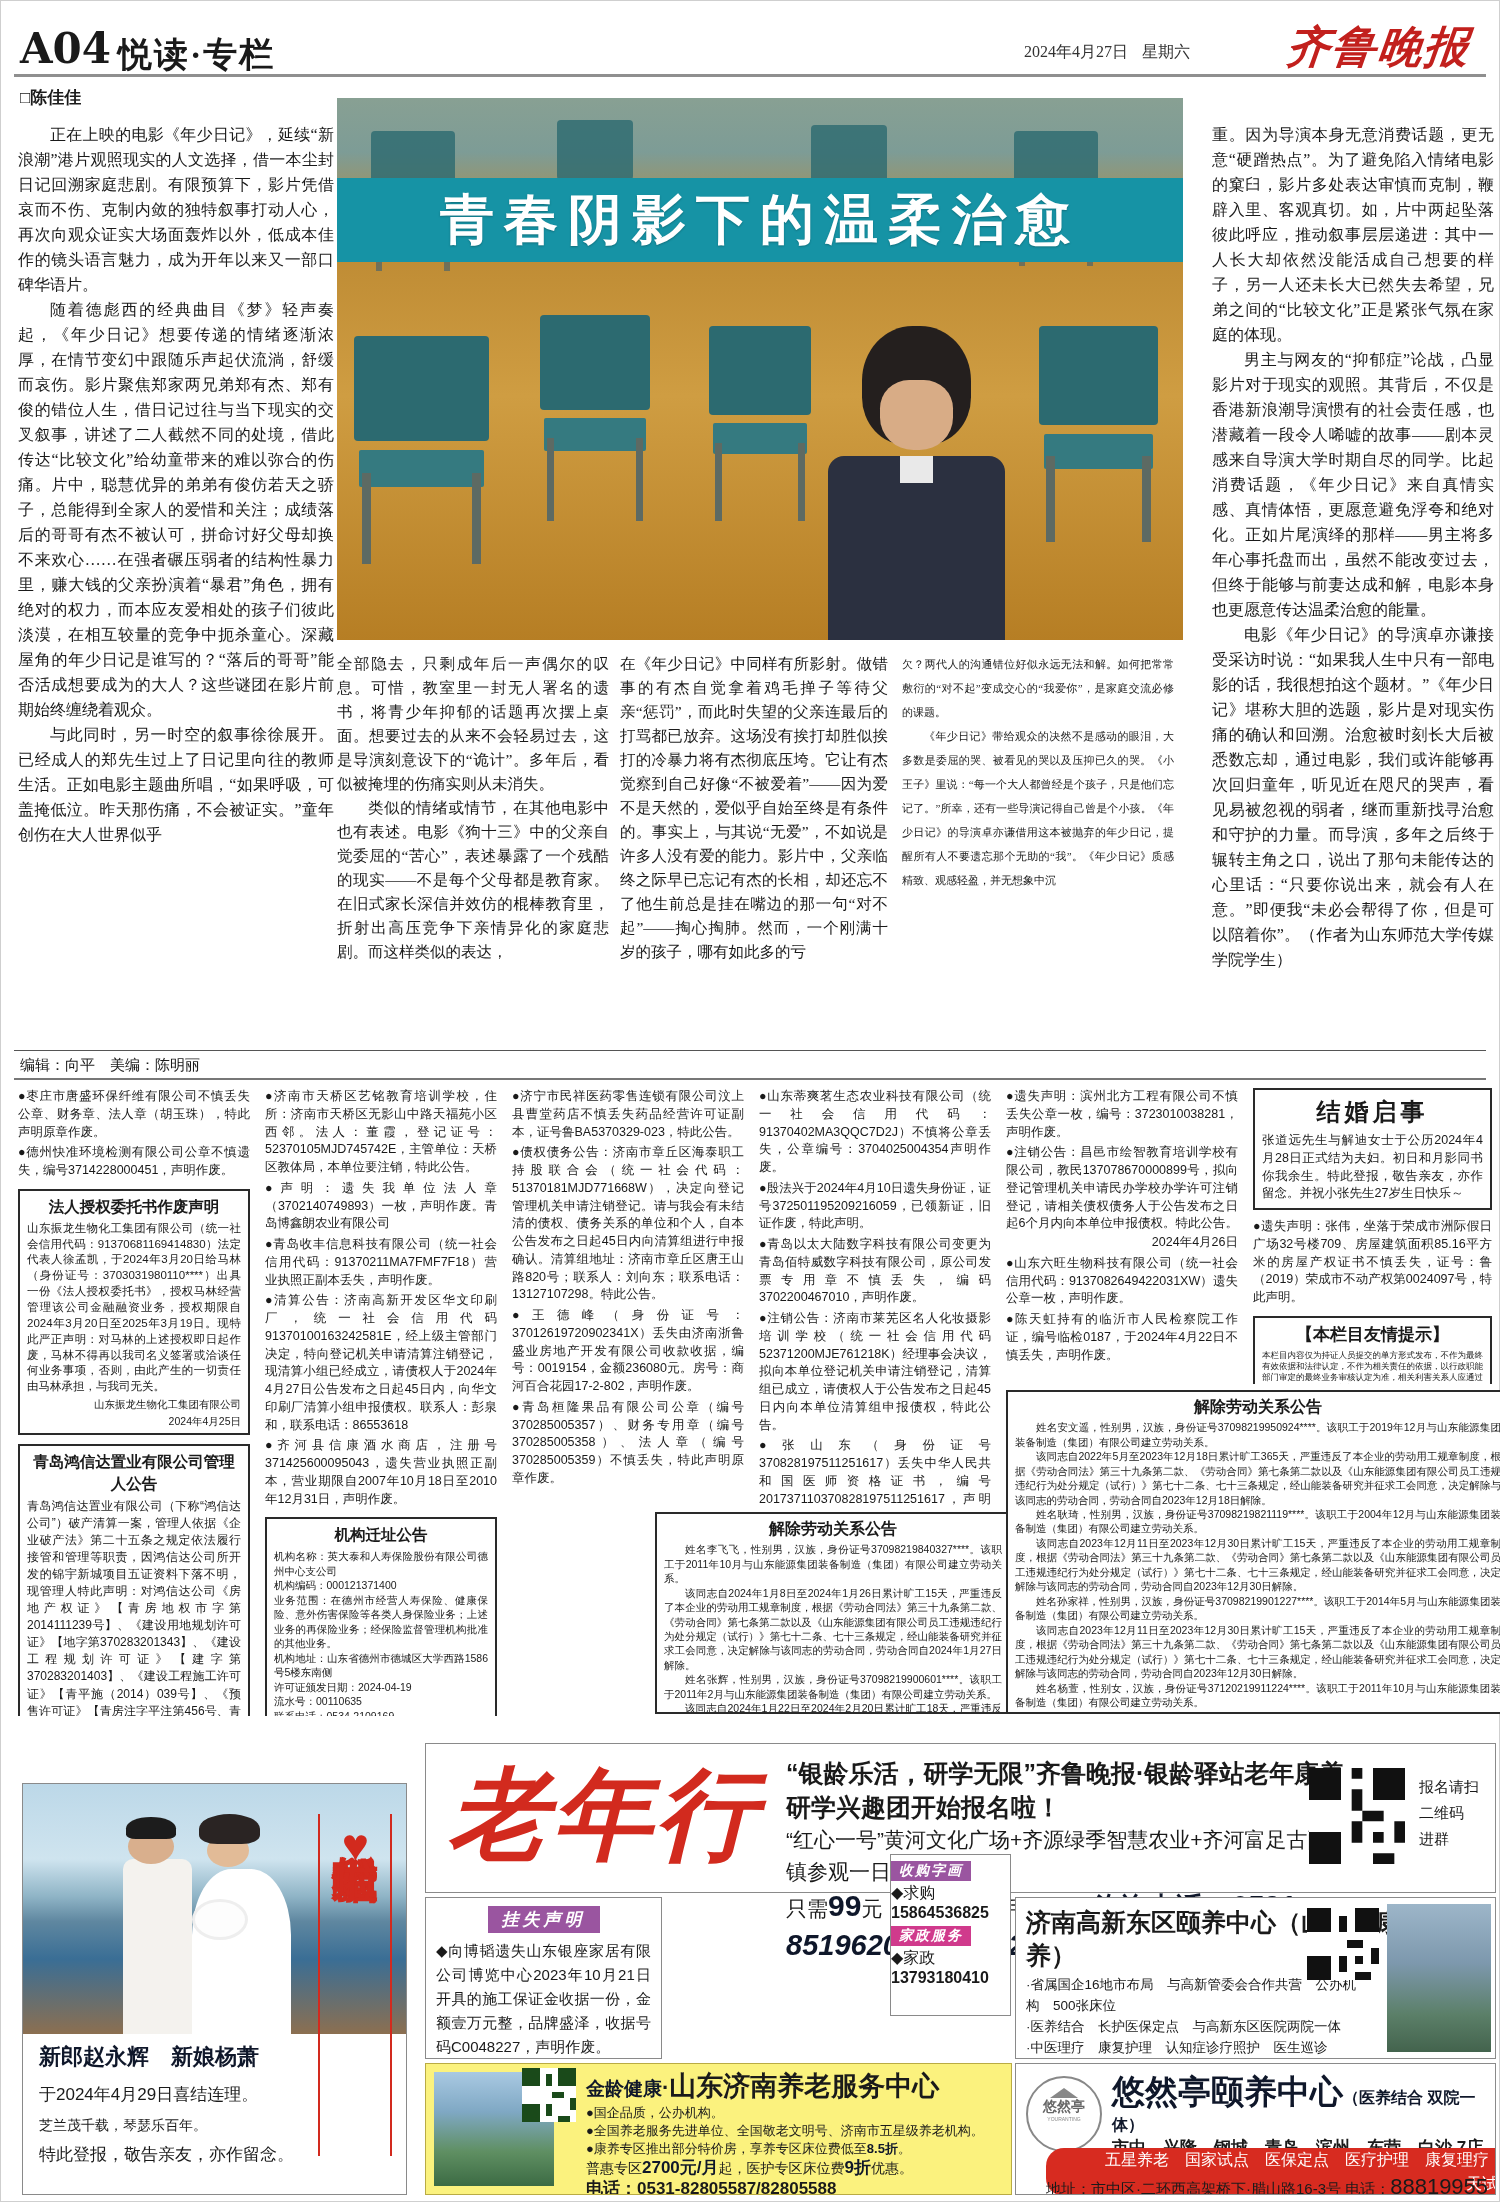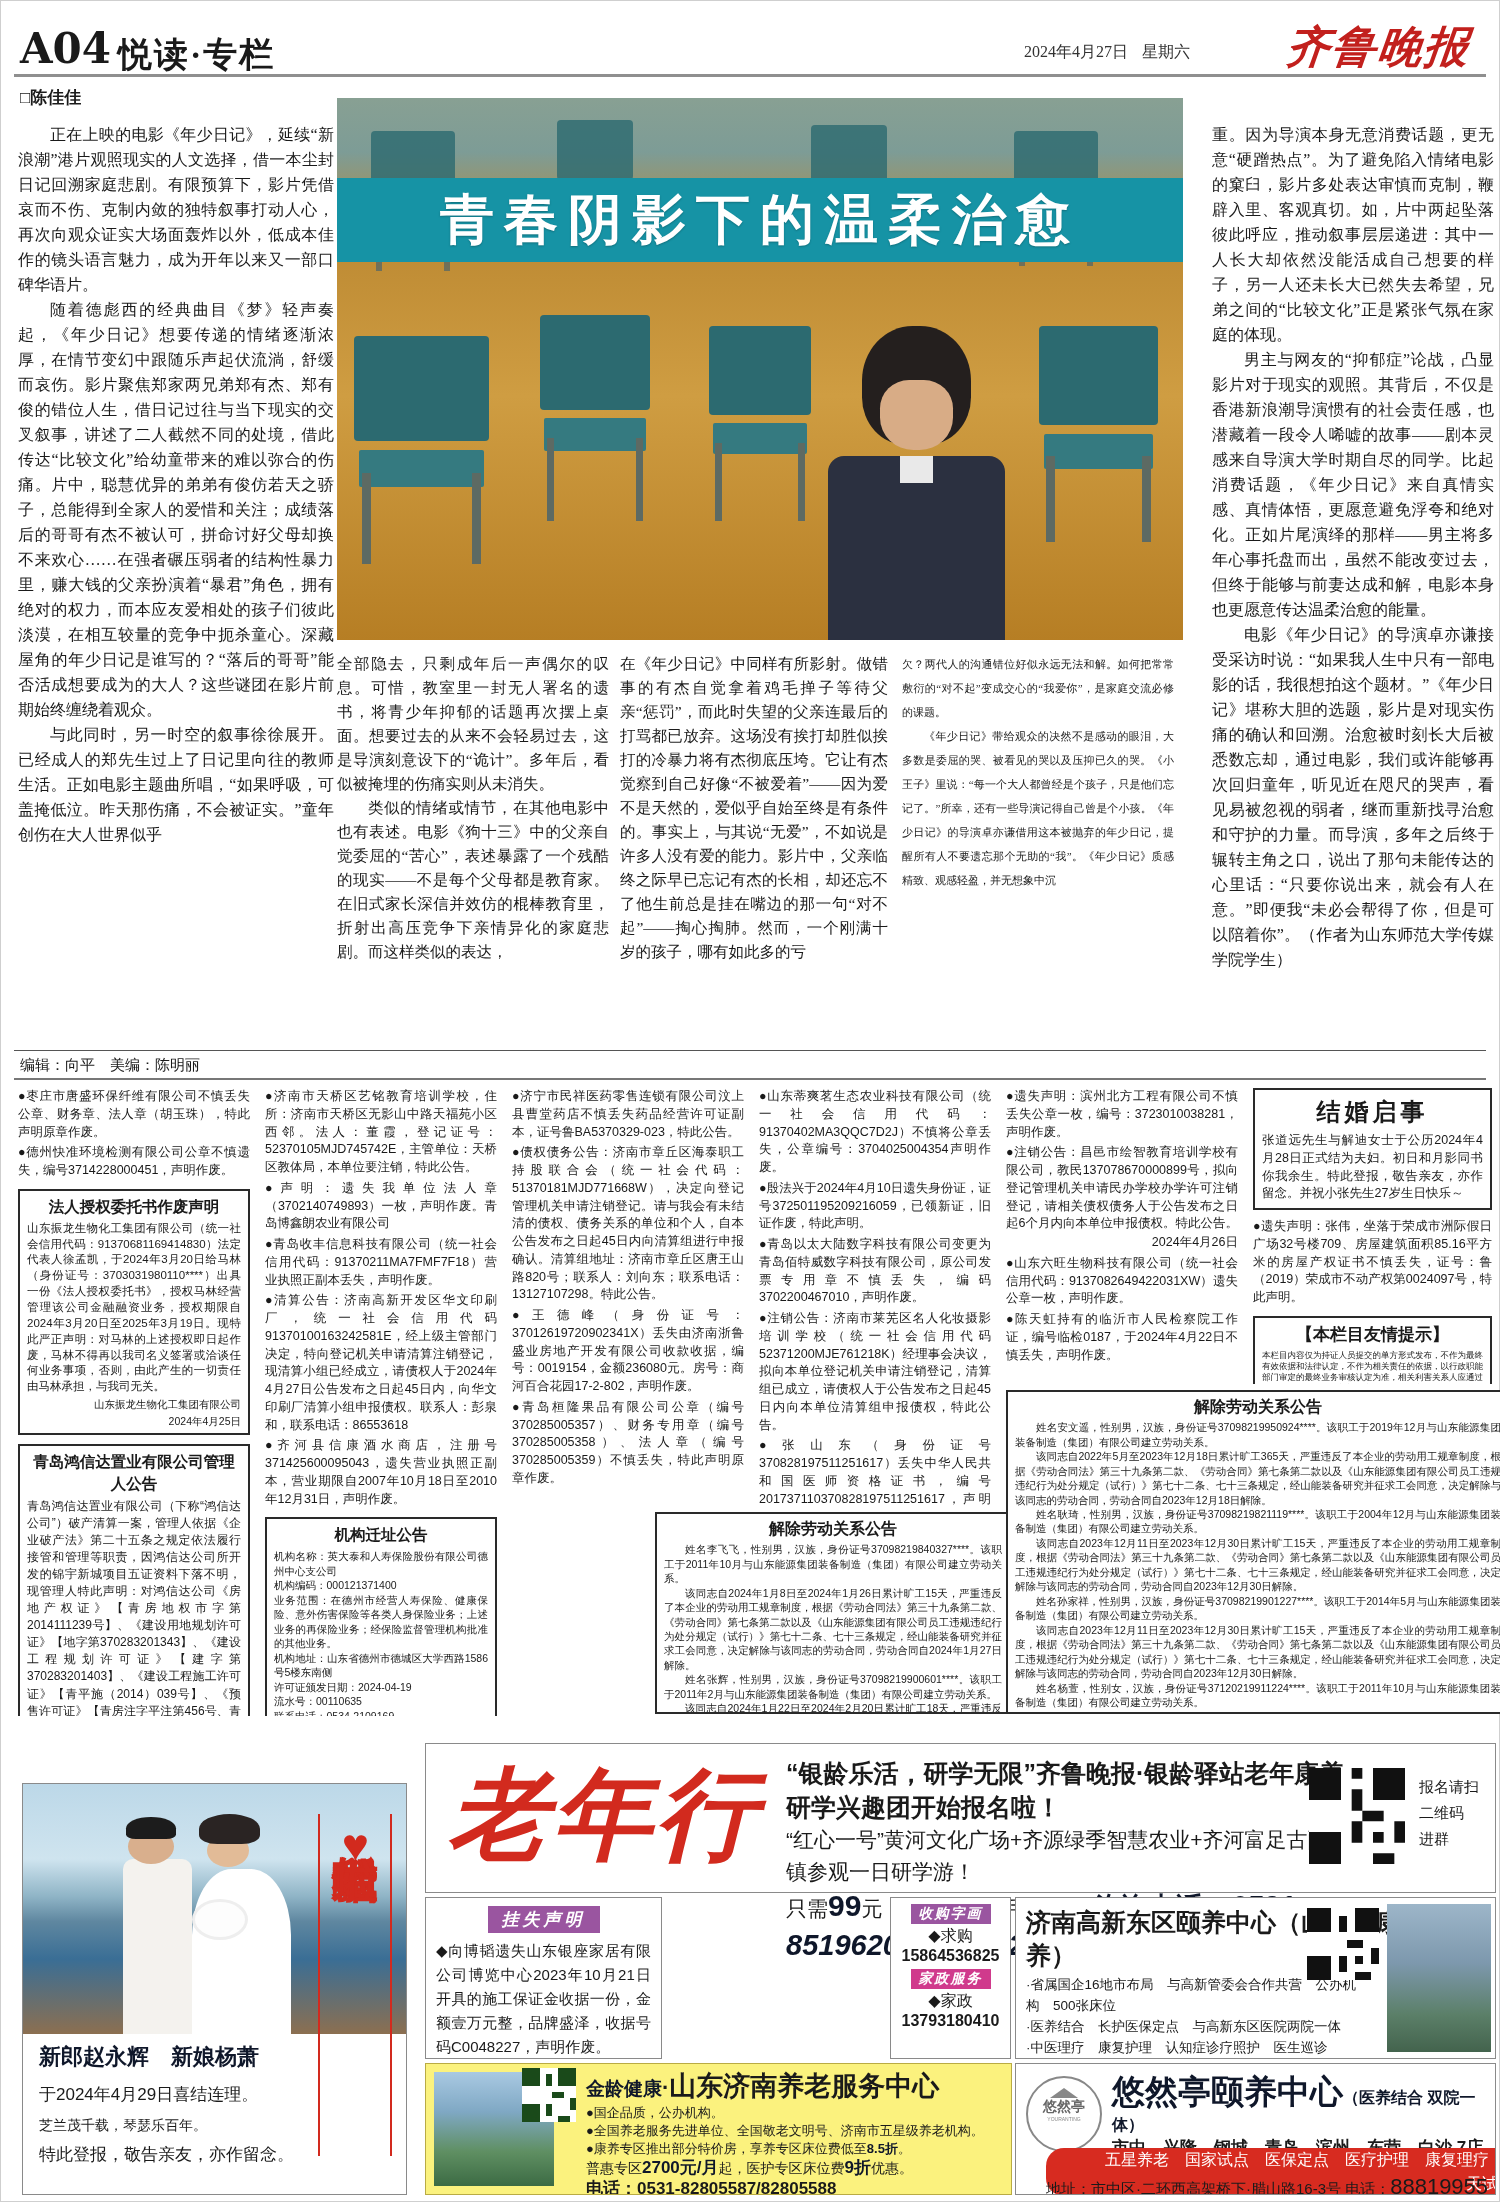--- a/index.html
+++ b/index.html
@@ -289,21 +289,21 @@
       <div>进群</div>
     </div>
   </div>
 
   <div class="abs adbox sans" style="left:425px;top:1897px;width:235px;height:160px;text-align:center;">
     <div class="lbl purple" style="margin-top:8px;">挂失声明</div>
     <div class="jz" style="font-size:15px;line-height:24px;padding:6px 10px;text-align:justify;">◆向博韬遗失山东银座家居有限公司博览中心2023年10月21日开具的施工保证金收据一份，金额壹万元整，品牌盛泽，收据号码C0048227，声明作废。</div>
   </div>
 
 
-  <div class="abs adbox sans" style="left:890px;top:1897px;width:119px;height:160px;text-align:center;">
+  <div class="abs adbox sans" style="left:890px;top:1854px;width:119px;height:160px;text-align:left;">
     <div class="lbl purple" style="margin-top:6px;font-size:14px;padding:1px 8px;letter-spacing:2px;">收购字画</div>
     <div style="font-size:16px;margin-top:2px;">◆求购</div>
     <div style="font-size:16px;font-weight:bold;">15864536825</div>
     <div class="lbl magenta" style="margin-top:4px;font-size:14px;padding:1px 8px;letter-spacing:2px;">家政服务</div>
     <div style="font-size:16px;margin-top:2px;">◆家政</div>
     <div style="font-size:16px;font-weight:bold;">13793180410</div>
   </div>
 
   <div class="abs adbox sans" style="left:1015px;top:1897px;width:479px;height:160px;overflow:hidden;">
     <div style="font-size:25px;font-weight:900;padding:8px 10px 2px;">济南高新东区颐养中心（山东健康济南颐养）</div>

